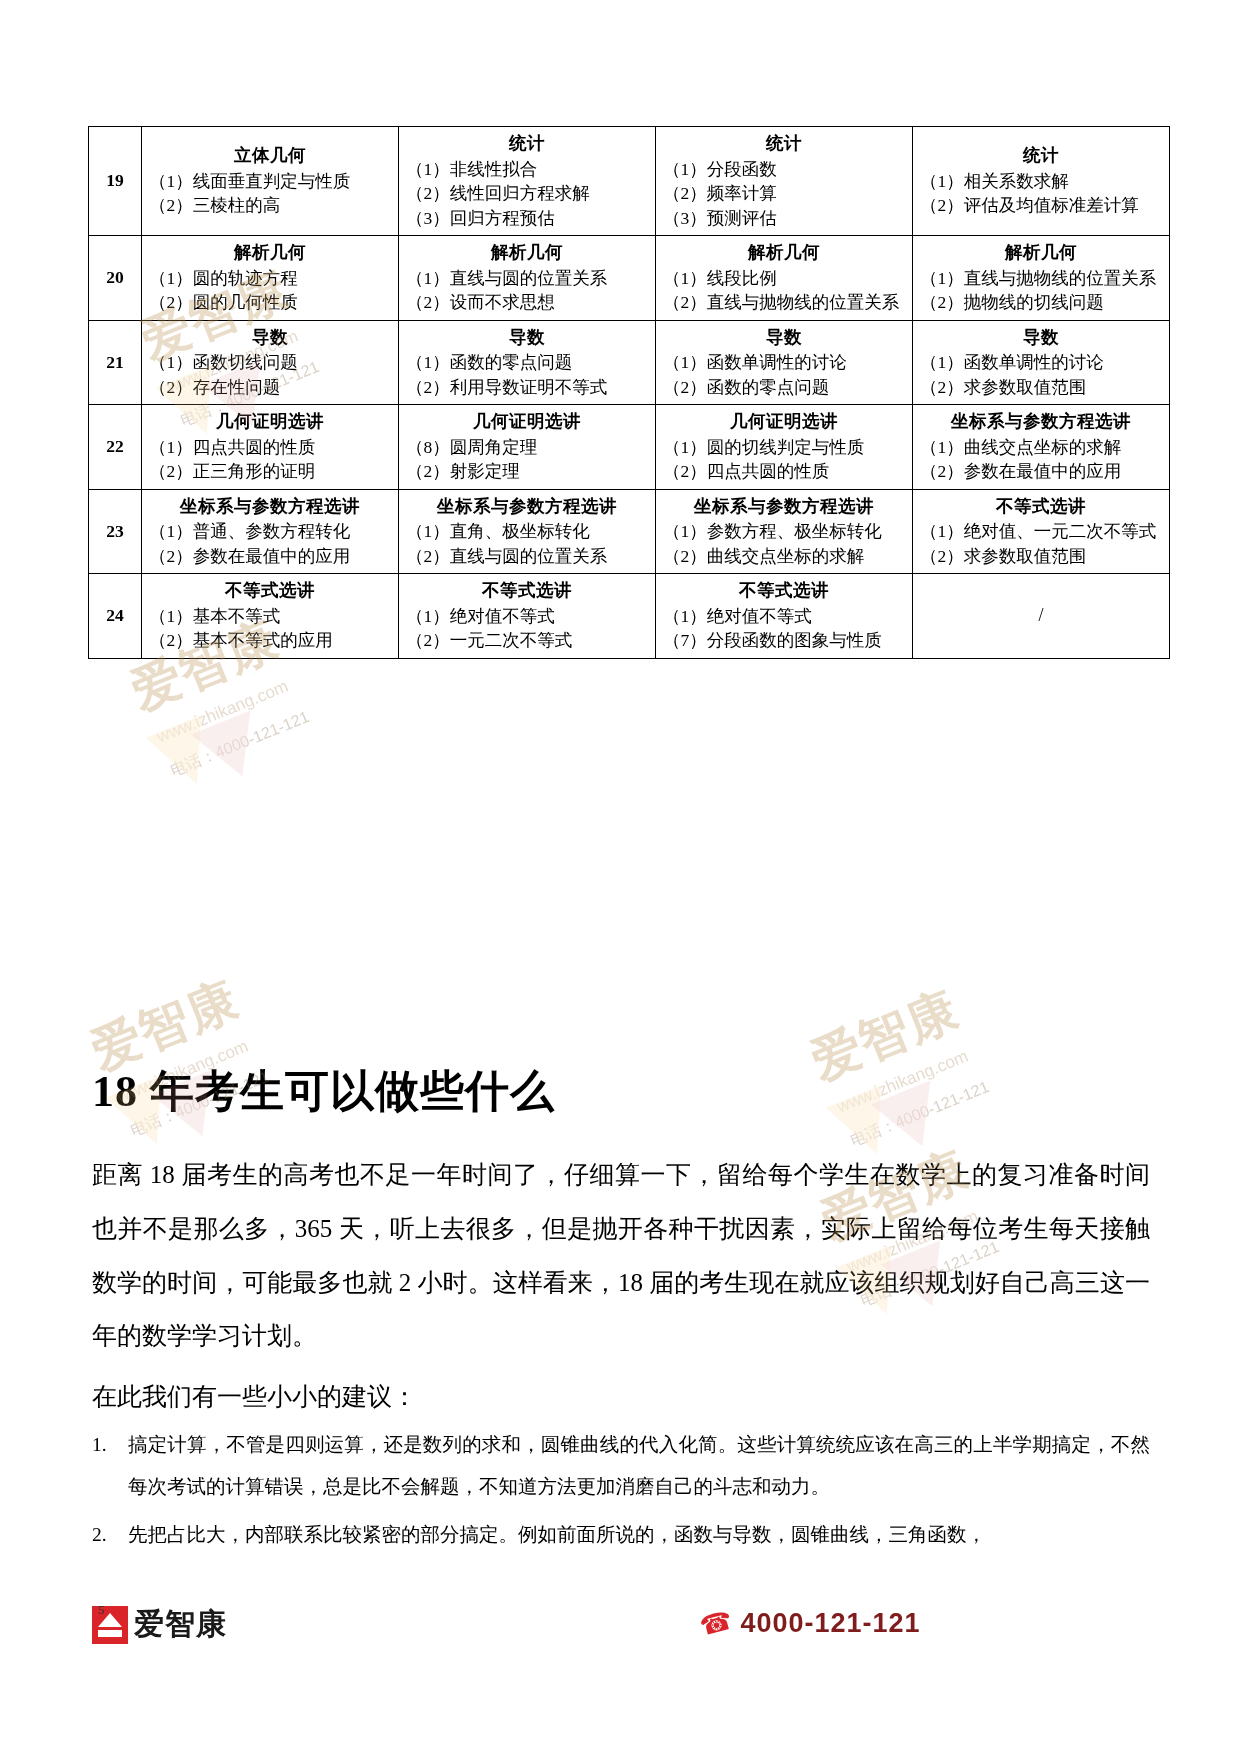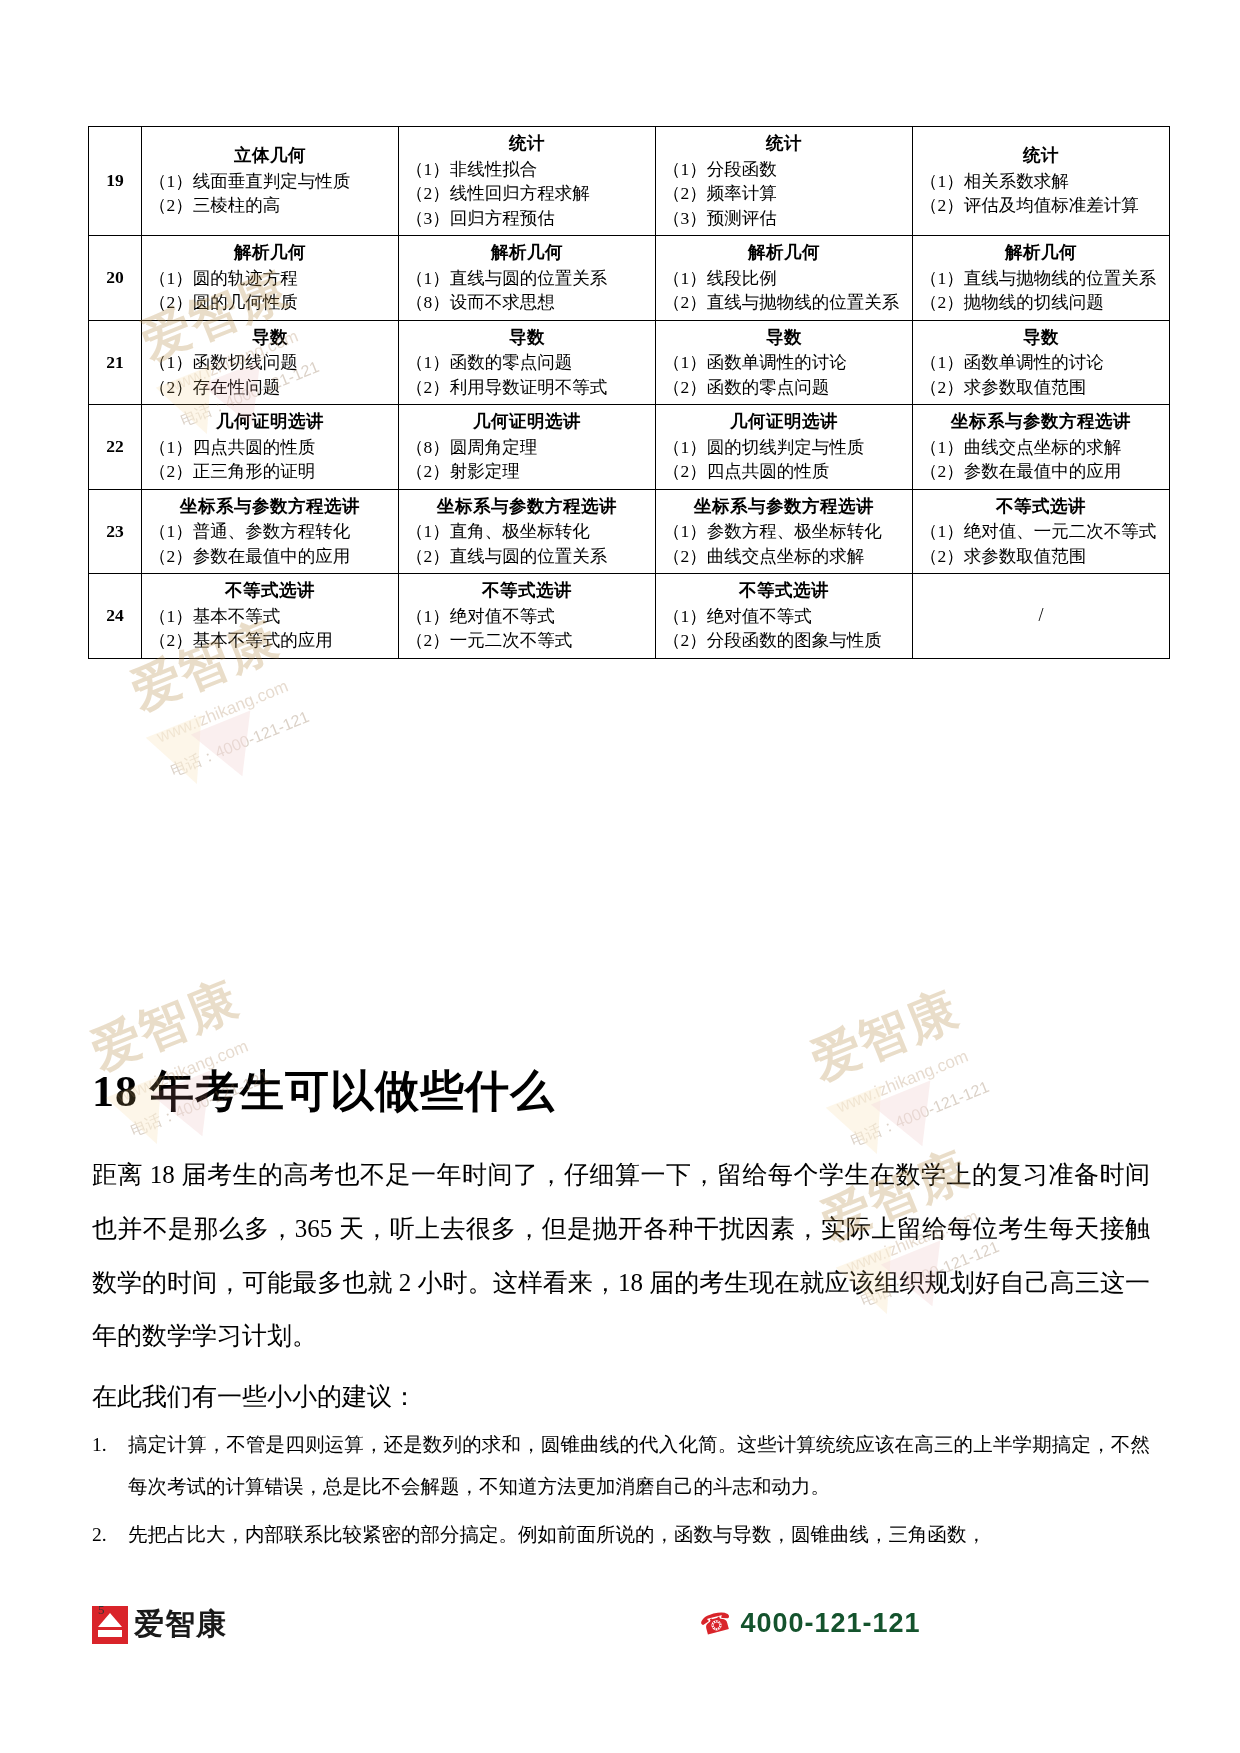--- a/index.html
+++ b/index.html
@@ -239,21 +239,21 @@
     font-size: 26px;
     color: #d9242a;
     margin-right: 8px;
     transform: rotate(-15deg);
     display: inline-block;
   }
   .hotline .hot-num {
     font-family: "Liberation Sans", sans-serif;
     font-size: 27px;
     font-weight: bold;
-    color: #14532d;
+    color: #7f1d1d;
     letter-spacing: 1px;
   }
 
   
   .bottom-credit {
     position: absolute;
     right: 52px;
     top: 1683px;
     font-size: 31px;
     color: #111;
@@ -345,21 +345,21 @@
         <tr>
           <td class="num">20</td>
           <td class="col">
             <span class="cell-title">解析几何</span>
             <span class="cell-item">（1）圆的轨迹方程</span>
             <span class="cell-item">（2）圆的几何性质</span>
           </td>
           <td class="col">
             <span class="cell-title">解析几何</span>
             <span class="cell-item">（1）直线与圆的位置关系</span>
-            <span class="cell-item">（8）设而不求思想</span>
+            <span class="cell-item">（2）设而不求思想</span>
           </td>
           <td class="col">
             <span class="cell-title">解析几何</span>
             <span class="cell-item">（1）线段比例</span>
             <span class="cell-item">（2）直线与抛物线的位置关系</span>
           </td>
           <td class="col">
             <span class="cell-title">解析几何</span>
             <span class="cell-item">（1）直线与抛物线的位置关系</span>
             <span class="cell-item">（2）抛物线的切线问题</span>
@@ -446,21 +446,21 @@
             <span class="cell-item">（2）基本不等式的应用</span>
           </td>
           <td class="col">
             <span class="cell-title">不等式选讲</span>
             <span class="cell-item">（1）绝对值不等式</span>
             <span class="cell-item">（2）一元二次不等式</span>
           </td>
           <td class="col">
             <span class="cell-title">不等式选讲</span>
             <span class="cell-item">（1）绝对值不等式</span>
-            <span class="cell-item">（2）分段函数的图象与性质</span>
+            <span class="cell-item">（7）分段函数的图象与性质</span>
           </td>
           <td class="col">
             <span class="cell-slash">/</span>
           </td>
         </tr>
 
       </tbody>
     </table>
   </div>
 

